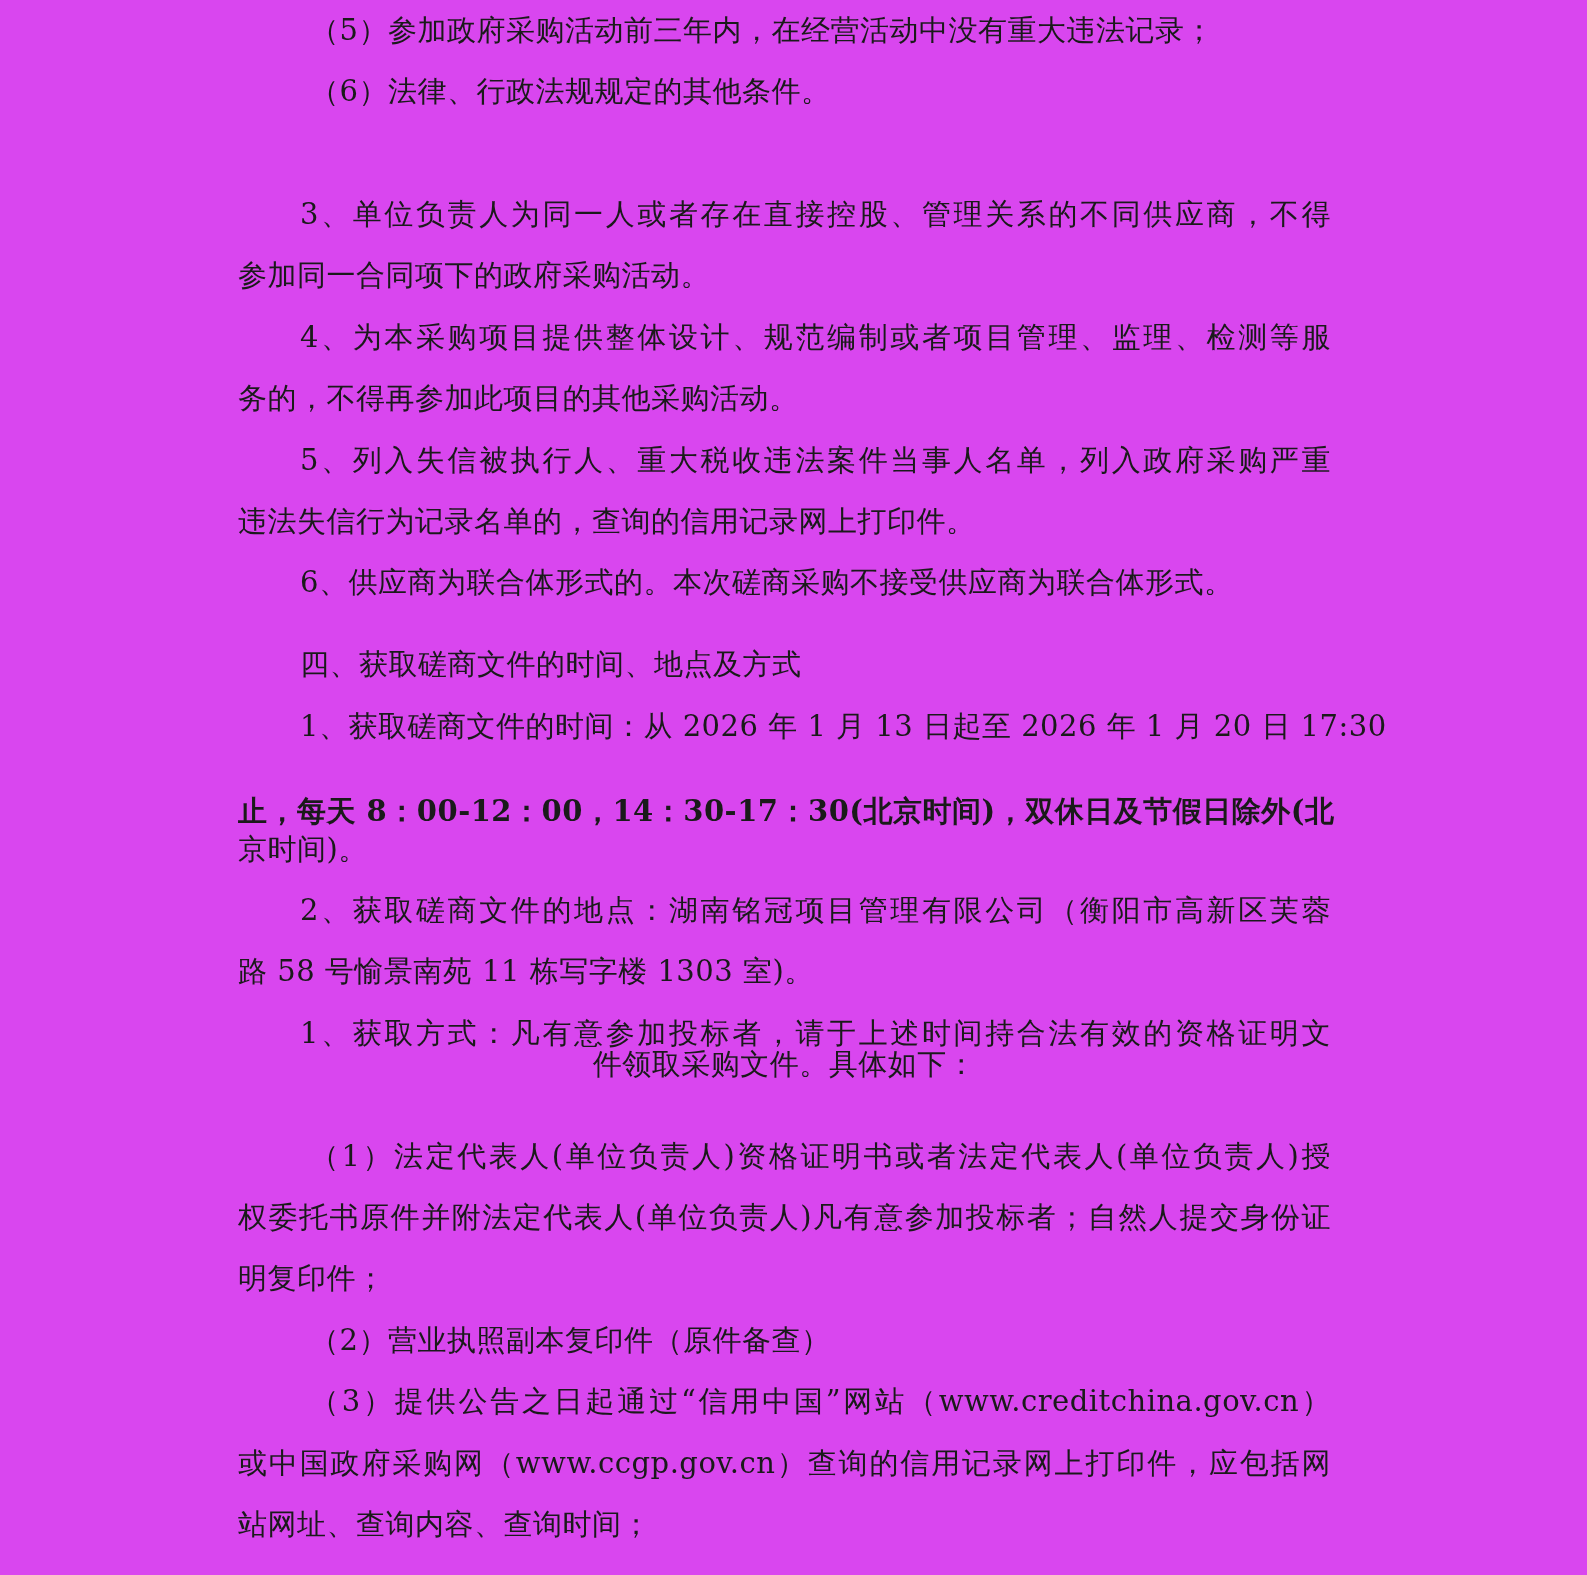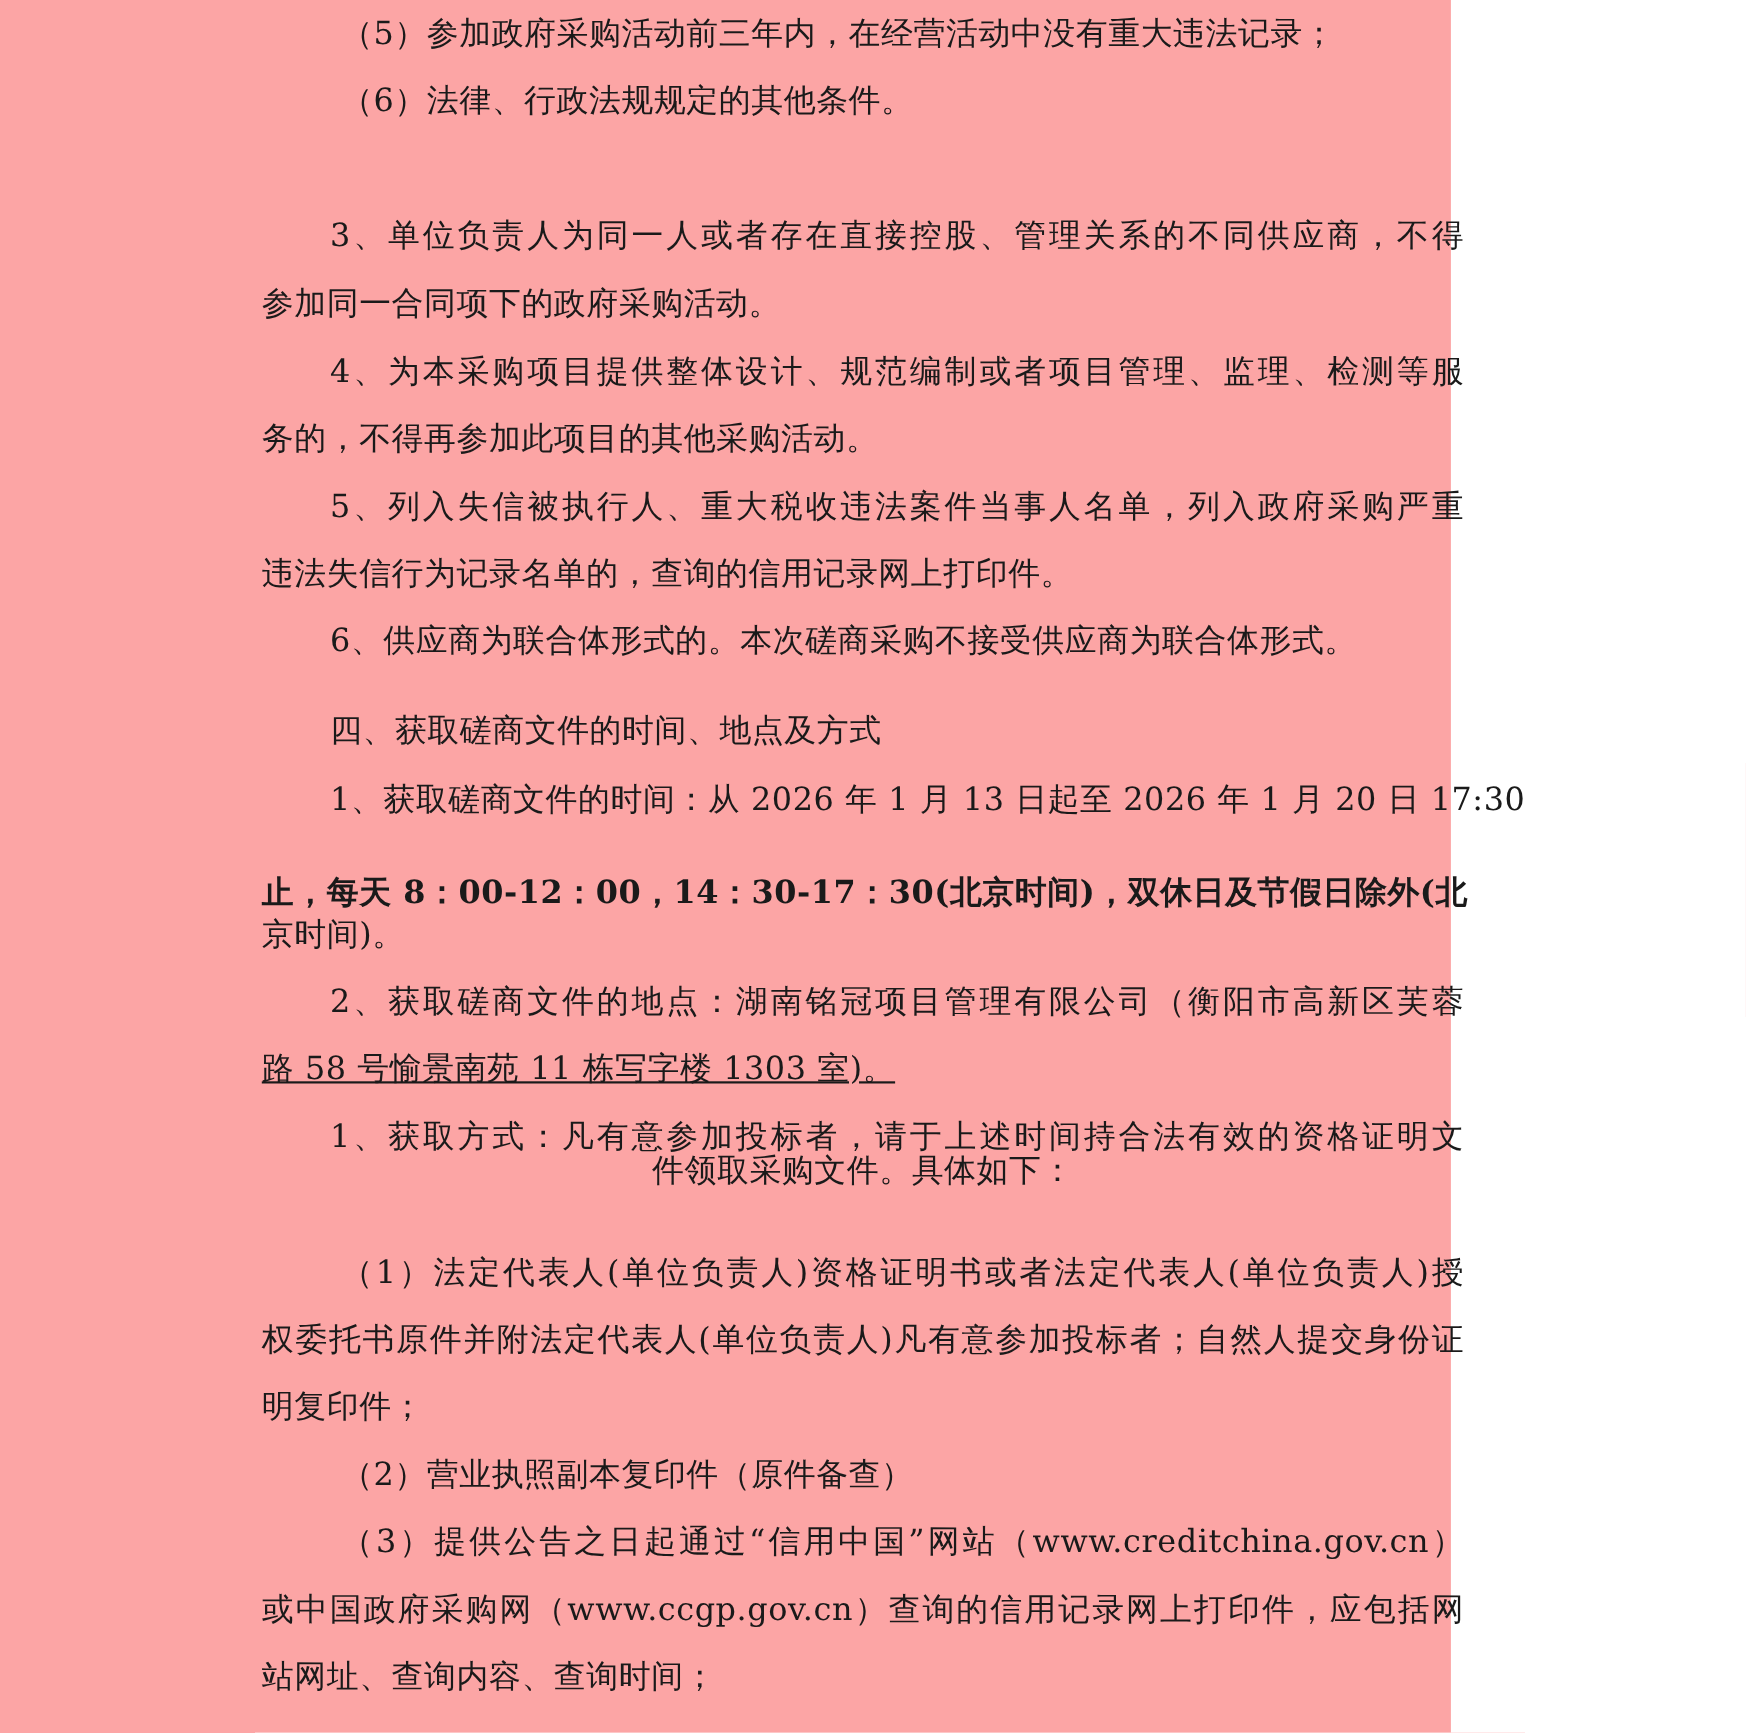--- a/index.html
+++ b/index.html
@@ -11,23 +11,22 @@
     width: 1587px;
     height: 1575px;
     position: relative;
     overflow: hidden;
     font-family: "DejaVu Serif", "Liberation Serif", serif;
     color: #1a1a1a;
   }
   .page {
     position: absolute;
     left: 0; top: 0;
-    width: 1276px; height: 1575px;
-    background: #fca5a5;
-    padding-left: 43px;
+    width: 1587px; height: 1575px;
+    background: #d946ef;
   }
   .line {
     position: absolute;
     left: 238px;
     width: 1093px;
     height: 40px;
     font-size: 29px;
     line-height: 40px;
     white-space: nowrap;
     letter-spacing: 0.5px;
@@ -50,21 +49,21 @@
   <div class="line indent1 justify" style="top: 317px;">4、为本采购项目提供整体设计、规范编制或者项目管理、监理、检测等服</div>
   <div class="line" style="top: 378px;">务的，不得再参加此项目的其他采购活动。</div>
   <div class="line indent1 justify" style="top: 440px;">5、列入失信被执行人、重大税收违法案件当事人名单，列入政府采购严重</div>
   <div class="line" style="top: 501px;">违法失信行为记录名单的，查询的信用记录网上打印件。</div>
   <div class="line indent1" style="top: 562px;">6、供应商为联合体形式的。本次磋商采购不接受供应商为联合体形式。</div>
   <div class="line indent1" style="top: 644px;">四、获取磋商文件的时间、地点及方式</div>
   <div class="line indent1 justify" style="top: 706px;">1、获取磋商文件的时间：从 2026 年 1 月 13 日起至 2026 年 1 月 20 日 17:30</div>
   <div class="line justify" style="top: 791px; font-weight: bold;">止，每天 8：00-12：00，14：30-17：30(北京时间)，双休日及节假日除外(北</div>
   <div class="line" style="top: 829px;">京时间)。</div>
   <div class="line indent1 justify" style="top: 890px;">2、获取磋商文件的地点：湖南铭冠项目管理有限公司（衡阳市高新区芙蓉</div>
-  <div class="line" style="top: 951px; text-decoration: underline;">路 58 号愉景南苑 11 栋写字楼 1303 室)。</div>
+  <div class="line" style="top: 951px;">路 58 号愉景南苑 11 栋写字楼 1303 室)。</div>
   <div class="line indent1 justify" style="top: 1013px;">1、获取方式：凡有意参加投标者，请于上述时间持合法有效的资格证明文</div>
   <div class="line" style="top: 1044px; text-align: center;">件领取采购文件。具体如下：</div>
   <div class="line indent2 justify" style="top: 1136px;">（1）法定代表人(单位负责人)资格证明书或者法定代表人(单位负责人)授</div>
   <div class="line justify" style="top: 1197px;">权委托书原件并附法定代表人(单位负责人)凡有意参加投标者；自然人提交身份证</div>
   <div class="line" style="top: 1258px;">明复印件；</div>
   <div class="line indent2" style="top: 1320px;">（2）营业执照副本复印件（原件备查）</div>
   <div class="line indent2 justify" style="top: 1381px;">（3）提供公告之日起通过“信用中国”网站（www.creditchina.gov.cn）</div>
   <div class="line justify" style="top: 1443px;">或中国政府采购网（www.ccgp.gov.cn）查询的信用记录网上打印件，应包括网</div>
   <div class="line" style="top: 1504px;">站网址、查询内容、查询时间；</div>
 </div>

